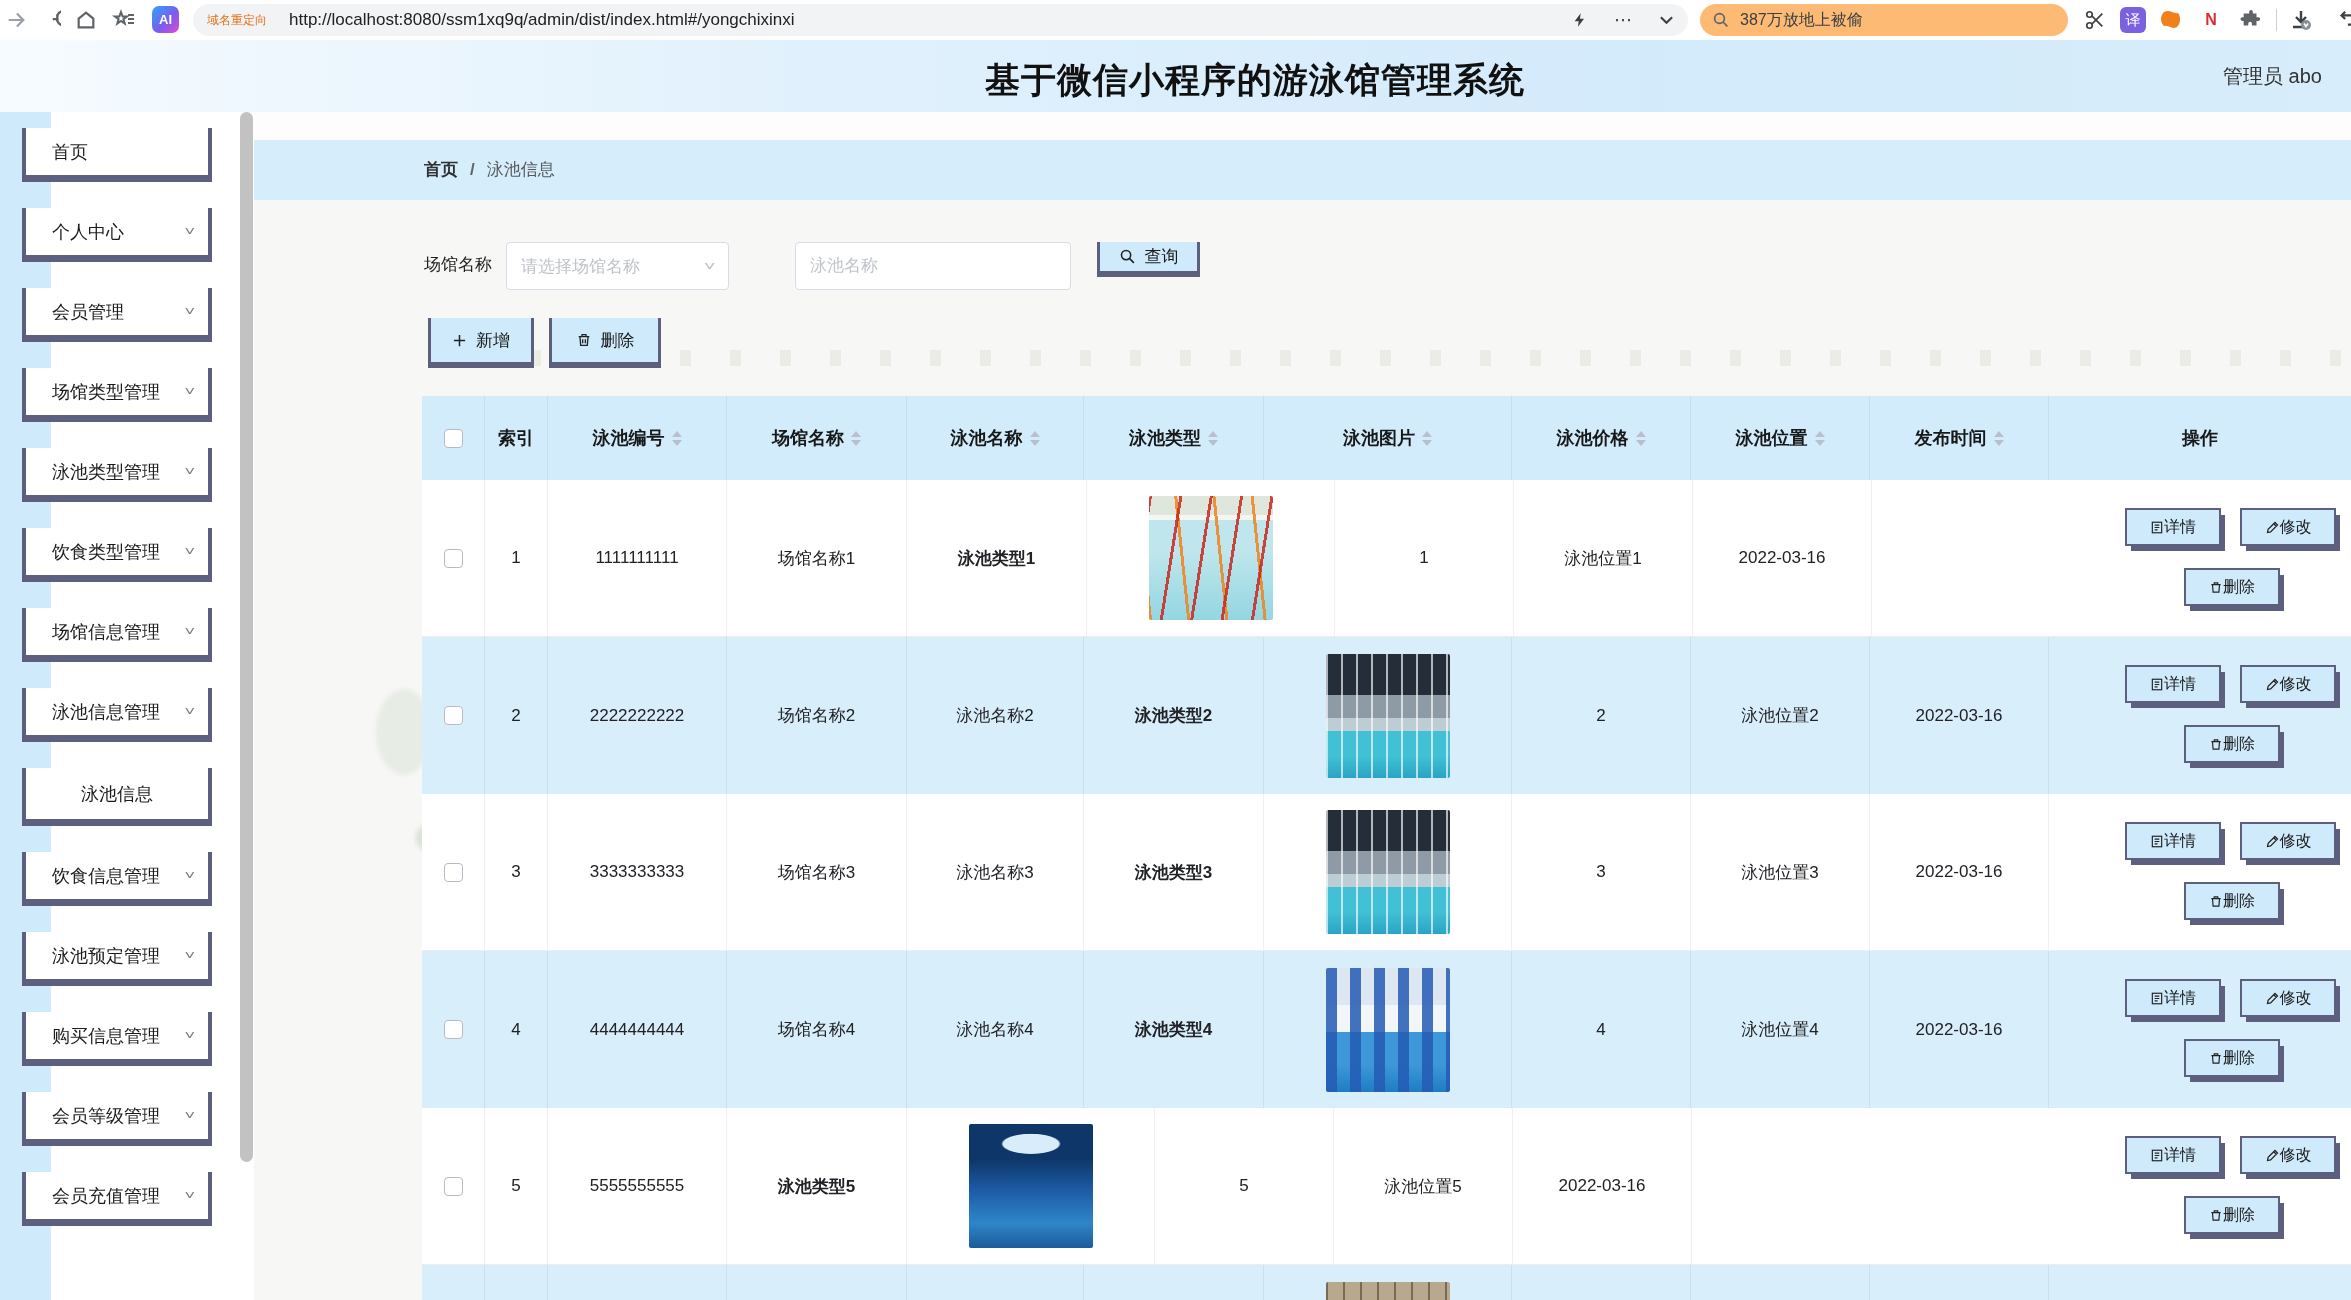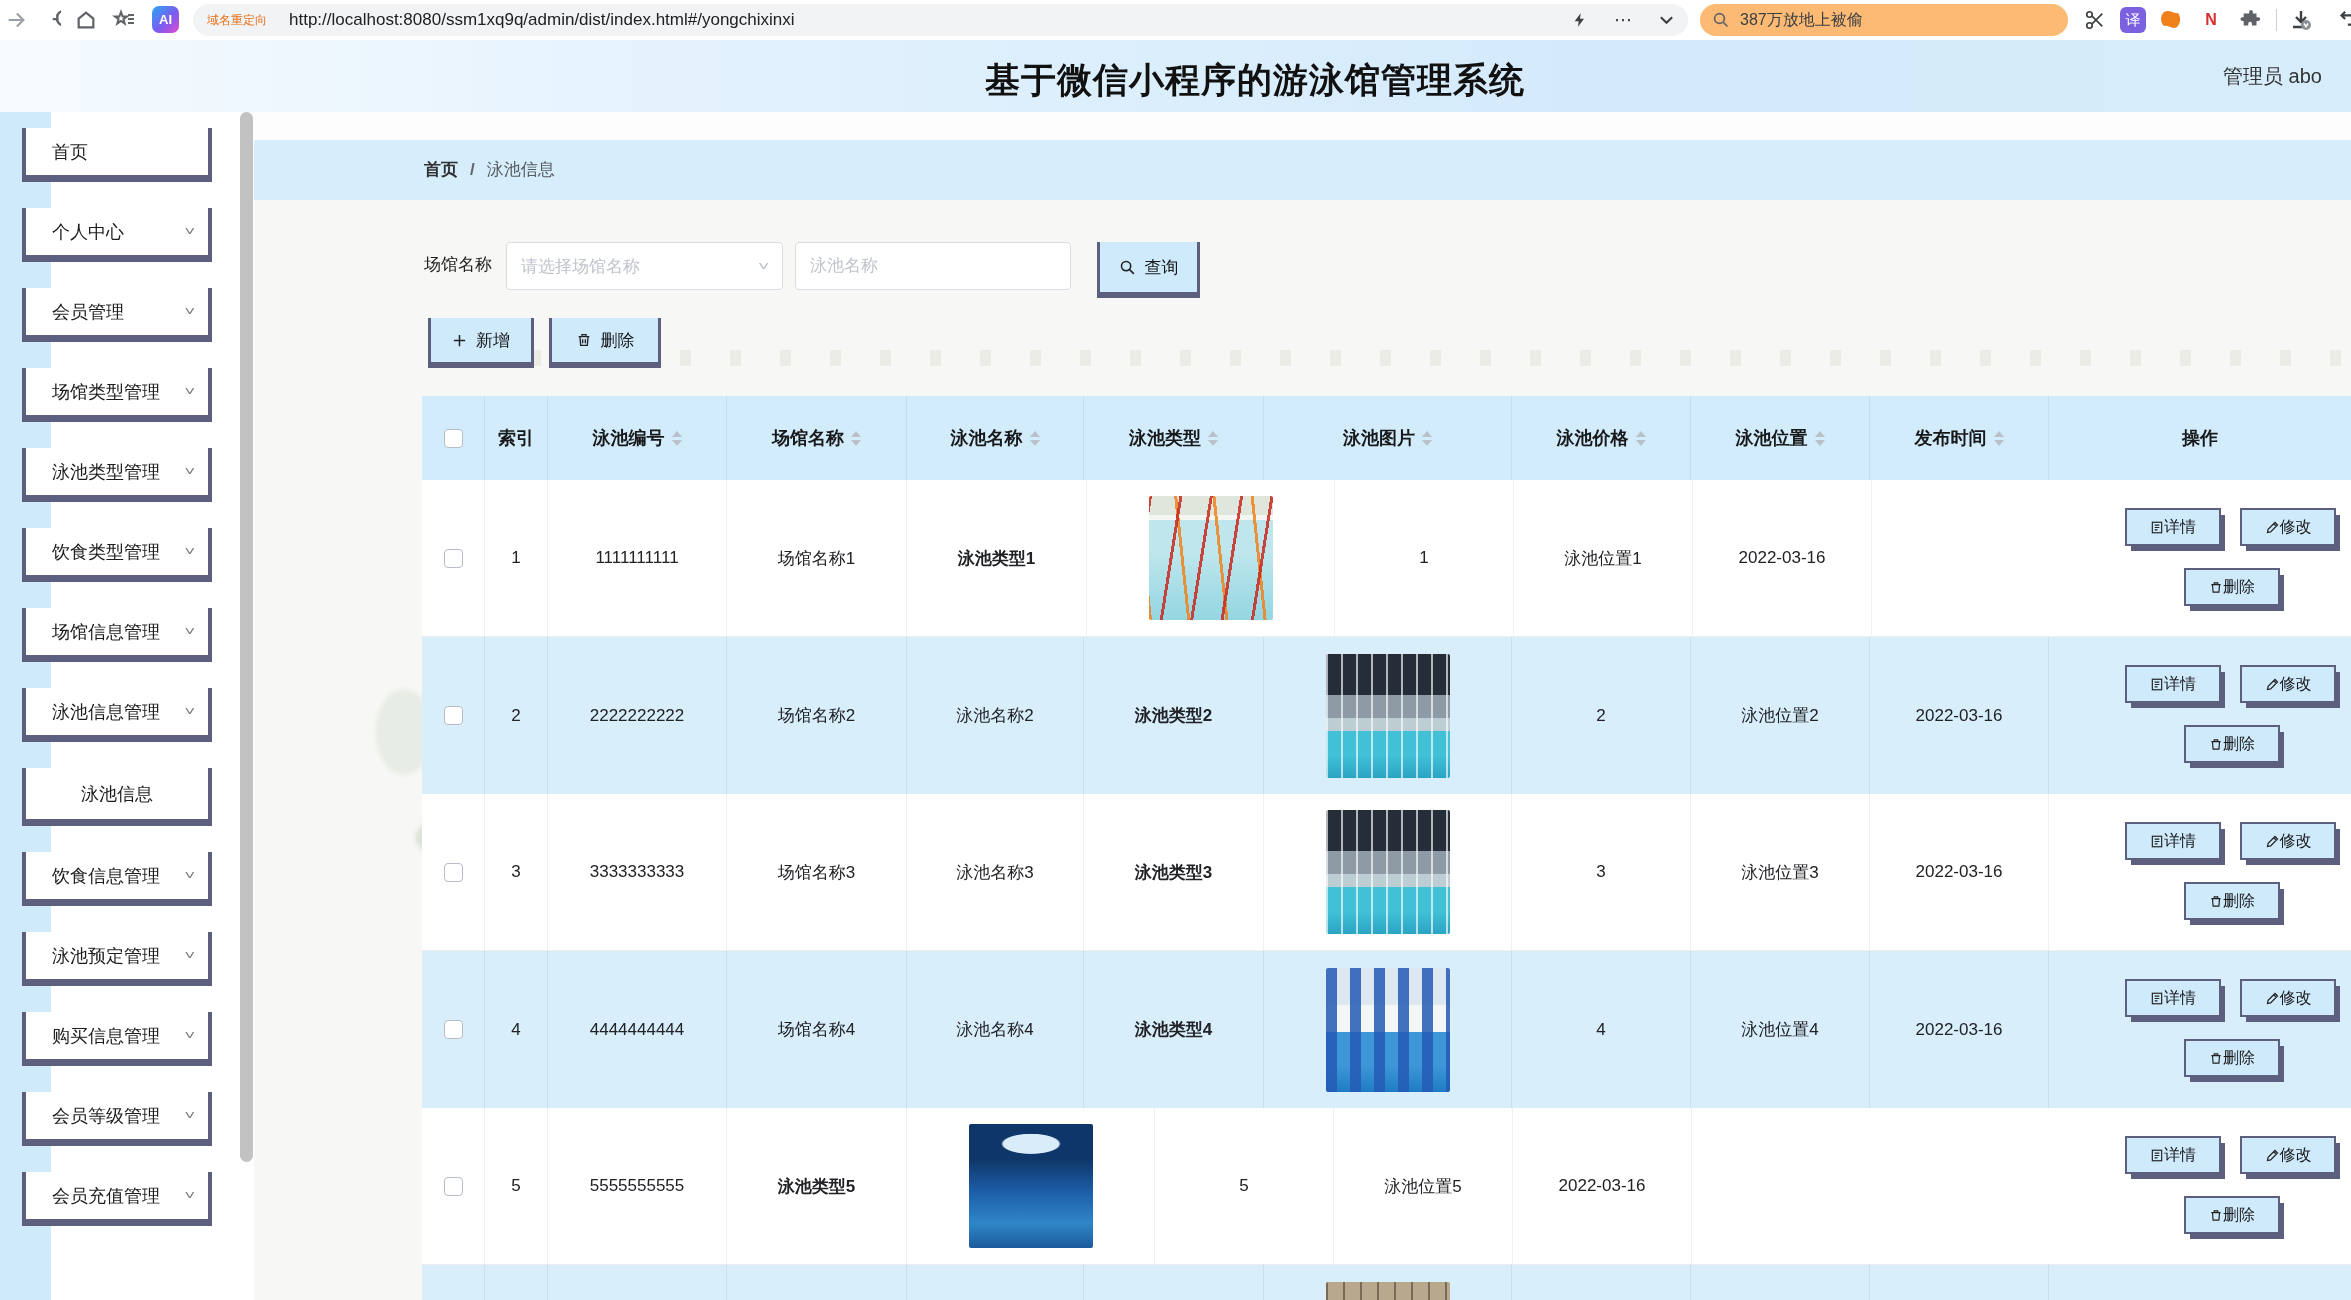--- a/index.html
+++ b/index.html
@@ -58,31 +58,31 @@
     display:flex; align-items:center; padding:0 14px 0 26px; cursor:pointer; }
   .mcard .lbl { font-size:18px; color:#1c1c1c; flex:1; }
   .mcard .chev { color:#7a7d85; font-size:13px; transform:scaleX(1.4); }
   .mcard.submenu { justify-content:center; padding:0; height:58px; }
   .mcard.submenu .lbl { flex:none; }
 
   
   #filter-label { position:absolute; left:424px; top:253px; font-size:17px; color:#1f1f1f; }
   .inputbox { position:absolute; top:242px; height:48px; background:#fff; border:1px solid #d9dce3; border-radius:4px;
     display:flex; align-items:center; padding:0 14px; font-size:17px; color:#303133; }
-  #venue-select { left:506px; width:277px; justify-content:space-between; cursor:pointer; }
+  #venue-select { left:506px; width:223px; justify-content:space-between; cursor:pointer; }
   #venue-select .ph { color:#bfc3cb; }
   #venue-select .chev { color:#b9bdc5; font-size:13px; transform:scaleX(1.5); }
   #pool-input { left:795px; width:276px; }
   #pool-input input { border:none; outline:none; width:100%; font-size:17px; color:#303133; background:transparent;
     font-family:"Liberation Sans","DejaVu Sans",sans-serif; }
   #pool-input input::placeholder { color:#bfc3cb; }
 
   .btn3d { background:#cfeafb; border:3px solid #5c5f7e; border-top:none; border-bottom-width:6px;
     display:flex; align-items:center; justify-content:center; gap:9px; font-size:17px; color:#18191b; cursor:pointer; }
-  #btn-search { position:absolute; left:1097px; top:242px; width:103px; height:56px; }
+  #btn-search { position:absolute; left:1097px; top:242px; width:103px; height:35px; }
   #btn-add    { position:absolute; left:428px;  top:318px; width:106px; height:50px; }
   #btn-del    { position:absolute; left:549px;  top:318px; width:112px; height:50px; }
 
   
   #table { position:absolute; left:422px; top:396px; width:1929px; }
   .trow { position:relative; display:flex; width:1929px; }
   .cell { display:flex; align-items:center; justify-content:center; text-align:center;
     border-right:1px solid rgba(90,110,130,.10); font-size:17px; color:#202226; }
   .cell:last-child { border-right:none; }
   .c0{width:63px;} .c1{width:63px;} .c2{width:179px;} .c3{width:180px;} .c4{width:177px;}

